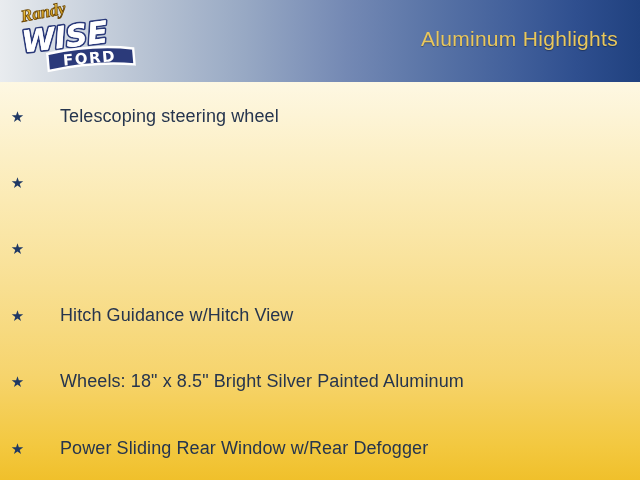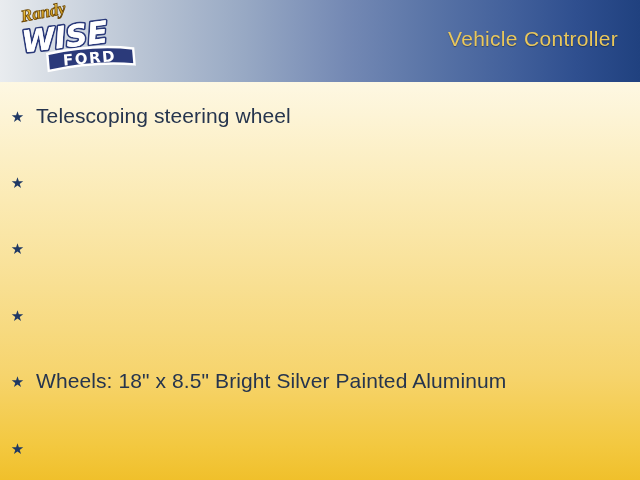--- a/index.html
+++ b/index.html
@@ -99,25 +99,26 @@
     width: 15px;
     height: 15px;
     line-height: 15px;
     text-align: center;
     font-size: 15px;
     color: #1f3864;
   }
 
   .hl-text {
     flex: 1 1 auto;
-    font-size: 21px;
+    font-size: 18px;
     font-weight: 400;
     color: #26354e;
     letter-spacing: 0.1px;
     white-space: nowrap;
+    margin-left: 24px;
   }
 </style>
 </head>
 <body>
 
 <div id="slide">
 
   <div id="header">
 
     <div id="logo">
@@ -139,46 +140,48 @@
           <text x="14" y="45" font-family="'DejaVu Sans', sans-serif" font-size="30" font-weight="bold" font-style="italic" fill="#ffffff">WISE</text>
         </g>
 
         <g transform="rotate(-5 85 58)">
           <path d="M40 48 Q86 42 126 50 L126 66 Q86 59 40 65 Z" fill="#2b3a7a" stroke="#ffffff" stroke-width="2.4"></path>
           <text x="55" y="61" font-family="'DejaVu Sans', sans-serif" font-size="15" font-weight="bold" fill="#ffffff" letter-spacing="1.6">FORD</text>
         </g>
       </svg>
     </div>
 
-    <div class="title">Vehicle Controller</div>
+    <div class="title">Aluminum Highlights</div>
   </div>
 
   <ul id="highlights">
 
     <li class="hl-item" style="top:21px">
       <span class="hl-star">★</span>
       <span class="hl-text">Telescoping steering wheel</span>
     </li>
 
     <li class="hl-item" style="top:87px">
       <span class="hl-star">★</span>
     </li>
 
     <li class="hl-item" style="top:153px">
       <span class="hl-star">★</span>
     </li>
 
     <li class="hl-item" style="top:220px">
       <span class="hl-star">★</span>
+      <span class="hl-text">Hitch Guidance w/Hitch View</span>
     </li>
 
     <li class="hl-item" style="top:286px">
       <span class="hl-star">★</span>
       <span class="hl-text">Wheels: 18" x 8.5" Bright Silver Painted Aluminum</span>
     </li>
 
     <li class="hl-item" style="top:353px">
       <span class="hl-star">★</span>
+      <span class="hl-text">Power Sliding Rear Window w/Rear Defogger</span>
     </li>
 
   </ul>
 
 </div>
 
 </body></html>

